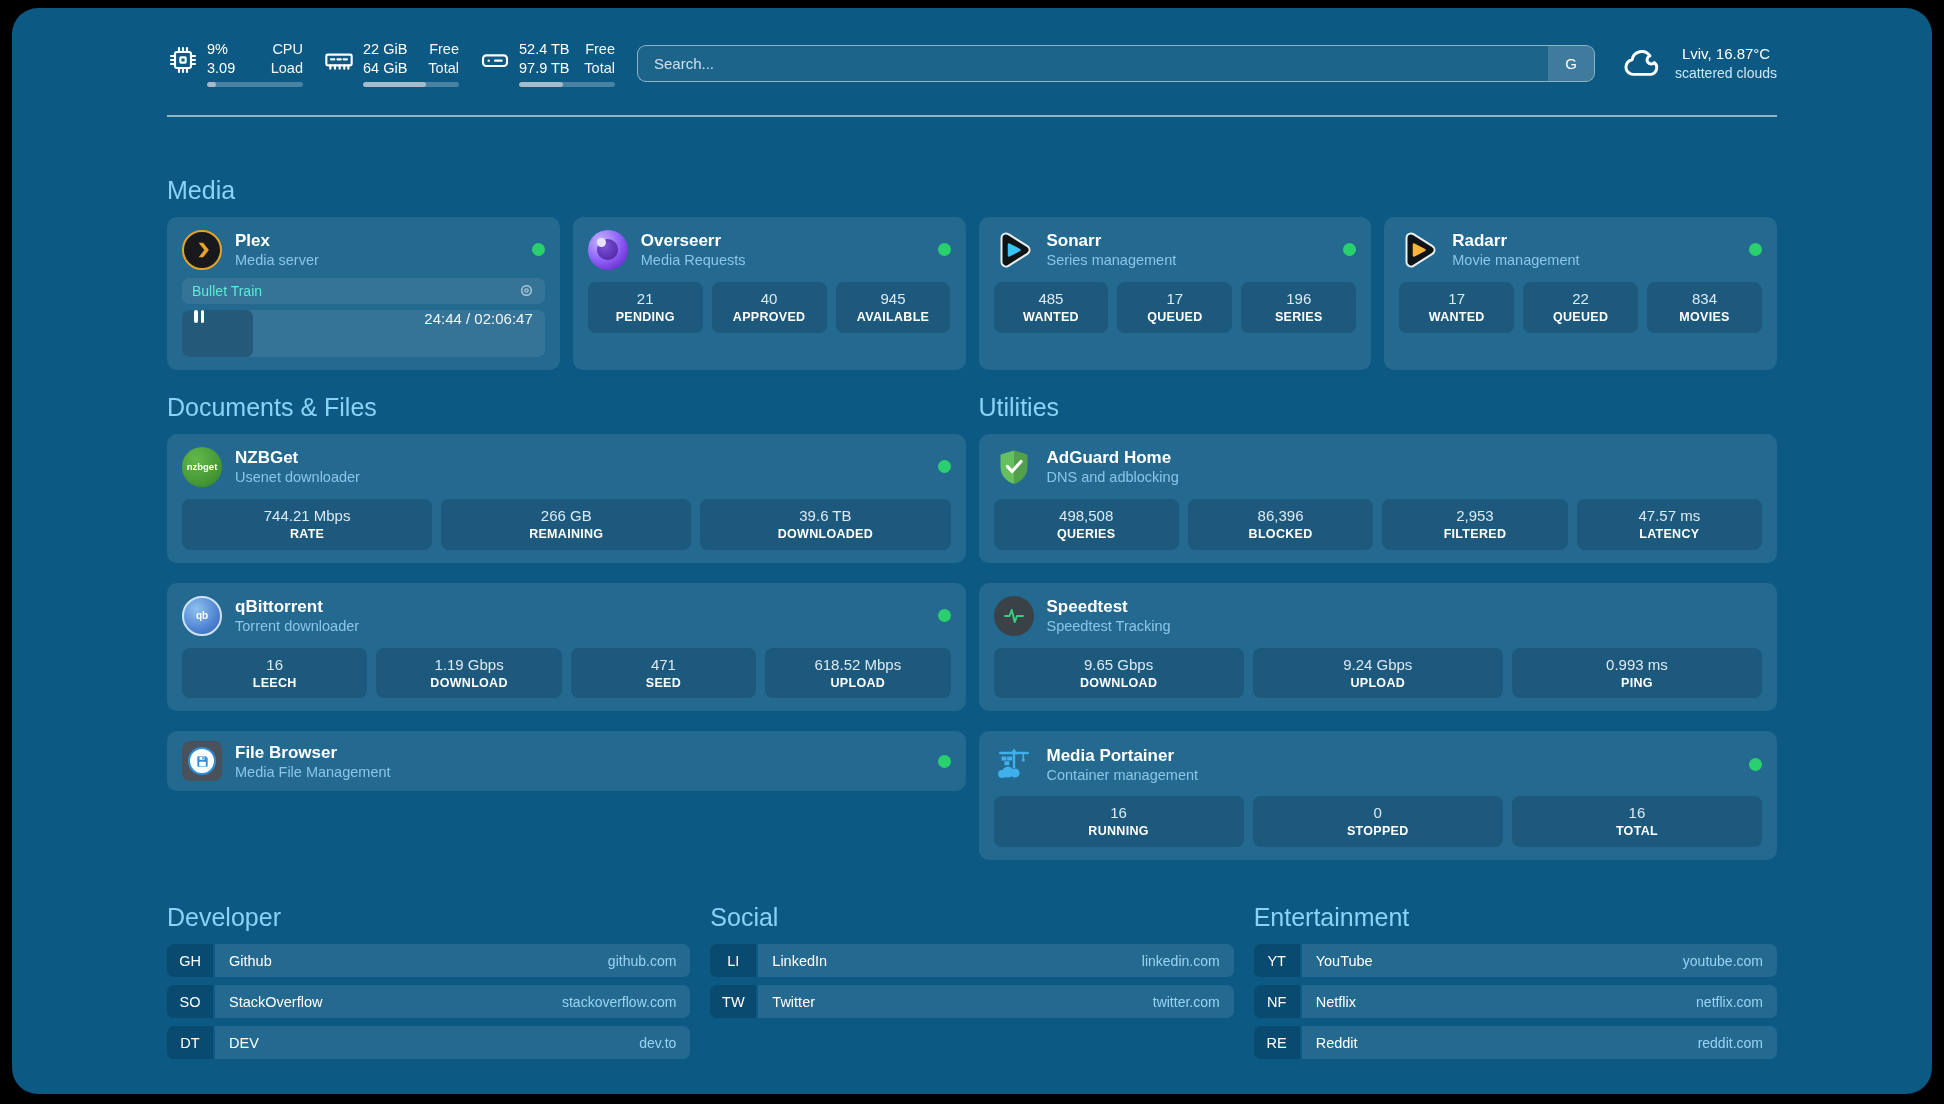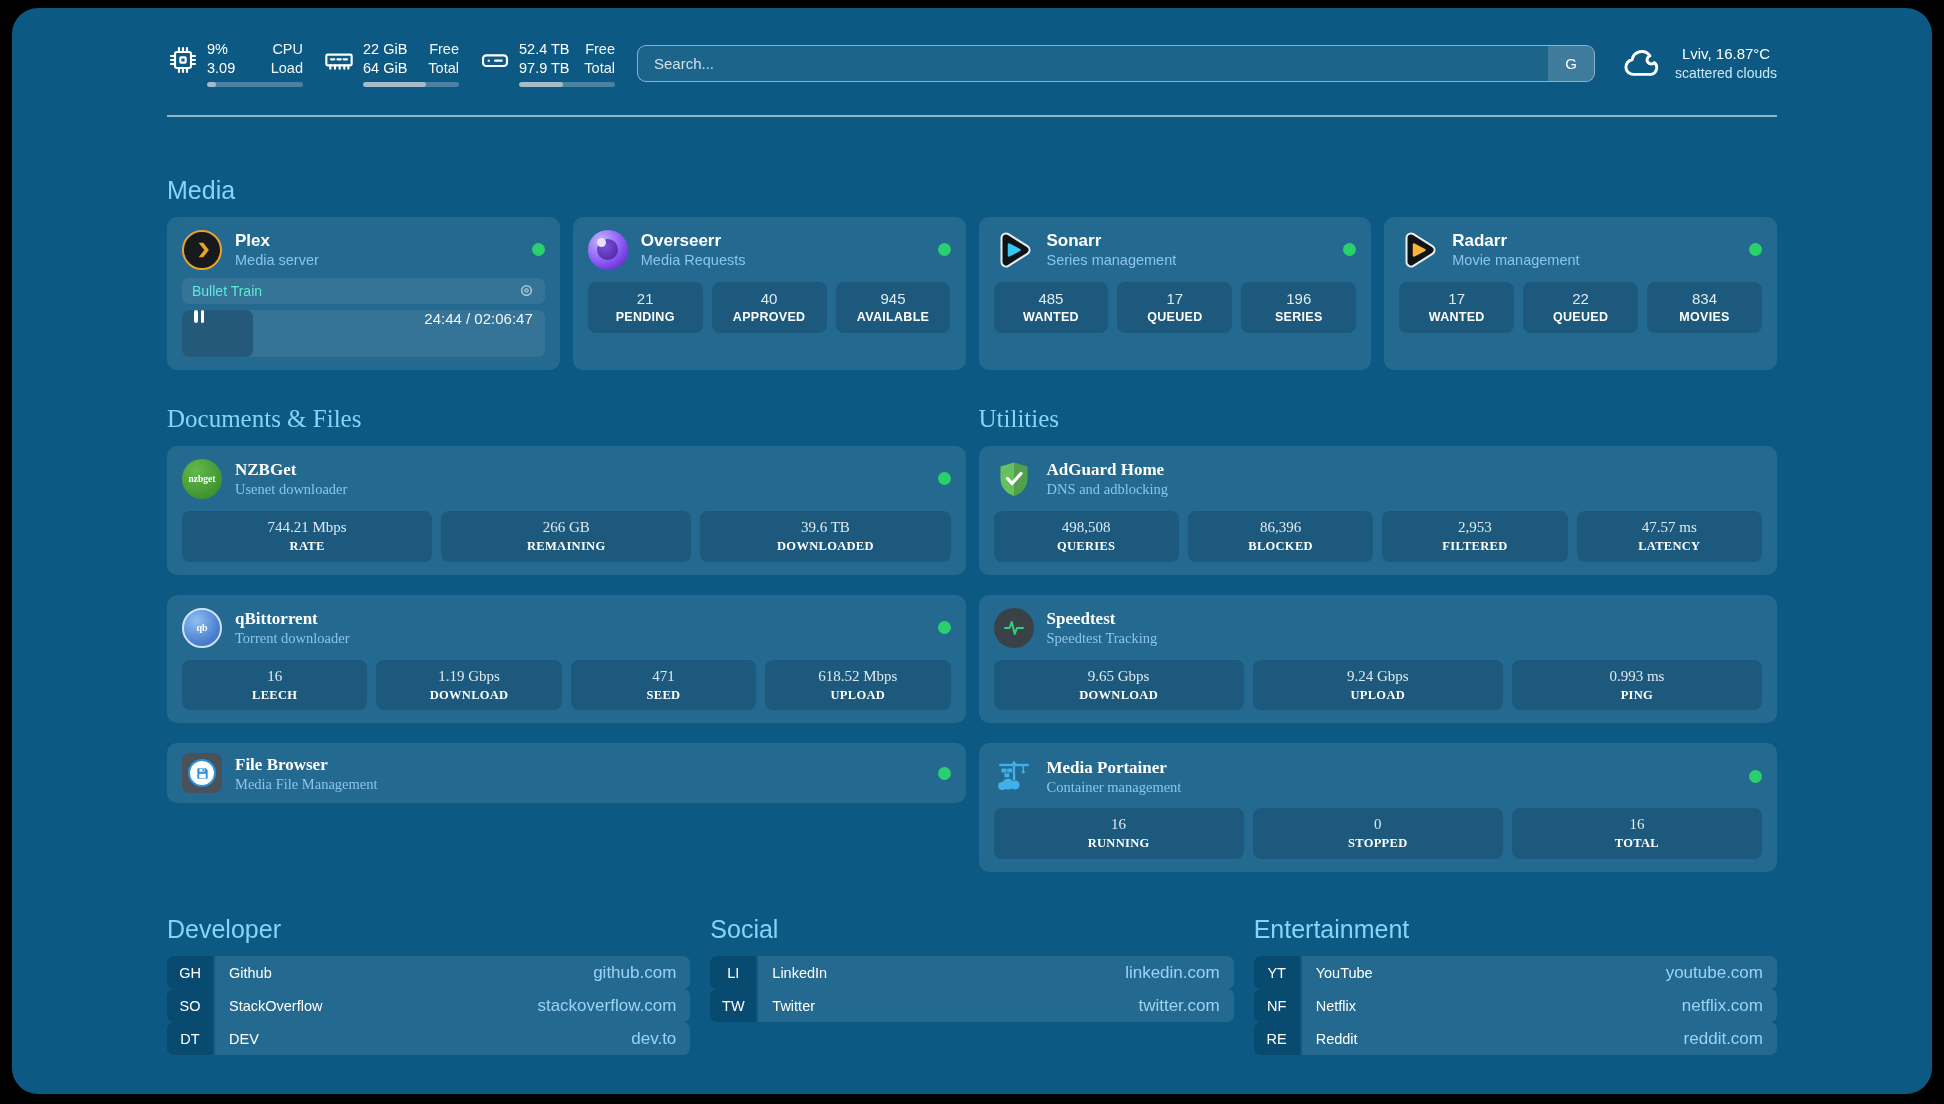--- a/index.html
+++ b/index.html
@@ -29,21 +29,21 @@
   .weather-icon svg { width:100%; height:100%; }
   .w-loc { font-size:15px; color:#fff; line-height:1.35;text-align:center; }
   .w-cond { font-size:14px; color:#CDE6F6; line-height:1.3; }
 
   .divider { margin-top:28px; border-top:2px solid rgba(255,255,255,0.55); }
 
   
   h2.section-title { margin:0 0 12px 0; font-size:25px; font-weight:500; color:#88D4F8; line-height:1.2; }
   .media-section { margin-top:58px; }
   .grid4 { display:grid; grid-template-columns:repeat(4,1fr); gap:13px; }
-  .twocol { display:grid; grid-template-columns:1fr 1fr; gap:0 13px; margin-top:34px;font-family:Liberation Serif, serif; }
+  .twocol { display:grid; grid-template-columns:1fr 1fr; gap:0 13px; margin-top:22px; }
   .stack-card { margin-bottom:20px; }
 
   
   .card { background:rgba(255,255,255,0.10); border-radius:10px; padding:13px 15px; cursor:pointer; }
   .card-head { display:flex; align-items:center; gap:13px; }
   .appicon { width:40px; height:40px; flex:none; position:relative; }
   .appicon svg { width:100%; height:100%; display:block; }
   .app-title { font-size:17px; font-weight:600; color:#fff; line-height:1.25; }
   .app-sub { font-size:14.5px; color:#8CC5EA; line-height:1.25; }
   .dot { width:13px; height:13px; border-radius:50%; background:#2BD06E; margin-left:auto; flex:none; }
@@ -77,25 +77,25 @@
   .qb-ic { background:radial-gradient(circle at 35% 30%, #8FC1EF, #4A7FD0 65%, #3764B5); border:2px solid #CFE3F7; }
   .qb-ic span { color:#fff; font-size:10px; font-weight:700; }
   .speedtest-ic { background:#3A4147; }
   .speedtest-ic svg { width:30px; height:30px; }
   .fb-ic { width:40px; height:40px; border-radius:8px; background:#49525A; display:flex; align-items:center; justify-content:center; }
   .fb-inner { width:28px; height:28px; border-radius:50%; background:#fff; border:2.5px solid #2B8FD9; display:flex; align-items:center; justify-content:center; }
   .fb-inner svg { width:15px; height:15px; }
 
   
   .bookmarks { display:grid; grid-template-columns:repeat(3,1fr); gap:0 20px; margin-top:42px; }
-  .bk-row { display:flex; height:33px; margin-bottom:0; cursor:pointer; }
+  .bk-row { display:flex; height:33px; margin-bottom:8px; cursor:pointer; }
   .bk-abbr { width:46px; flex:none; background:rgba(4,42,68,0.30); border-radius:7px 0 0 7px; display:flex; align-items:center; justify-content:center; font-size:14.5px; color:#fff; }
   .bk-bar { flex:1; margin-left:2px; background:rgba(255,255,255,0.10); border-radius:0 7px 7px 0; display:flex; align-items:center; padding:0 14px; }
   .bk-name { font-size:14.5px; color:#fff; }
-  .bk-domain { margin-left:auto; font-size:17px; color:#9AD3F3; }
+  .bk-domain { margin-left:auto; font-size:14px; color:#9AD3F3; }
 </style>
 </head>
 <body>
 
 <div class="screen">
 <div class="content">
 
   <header class="topbar">
     <div class="resources">
 

